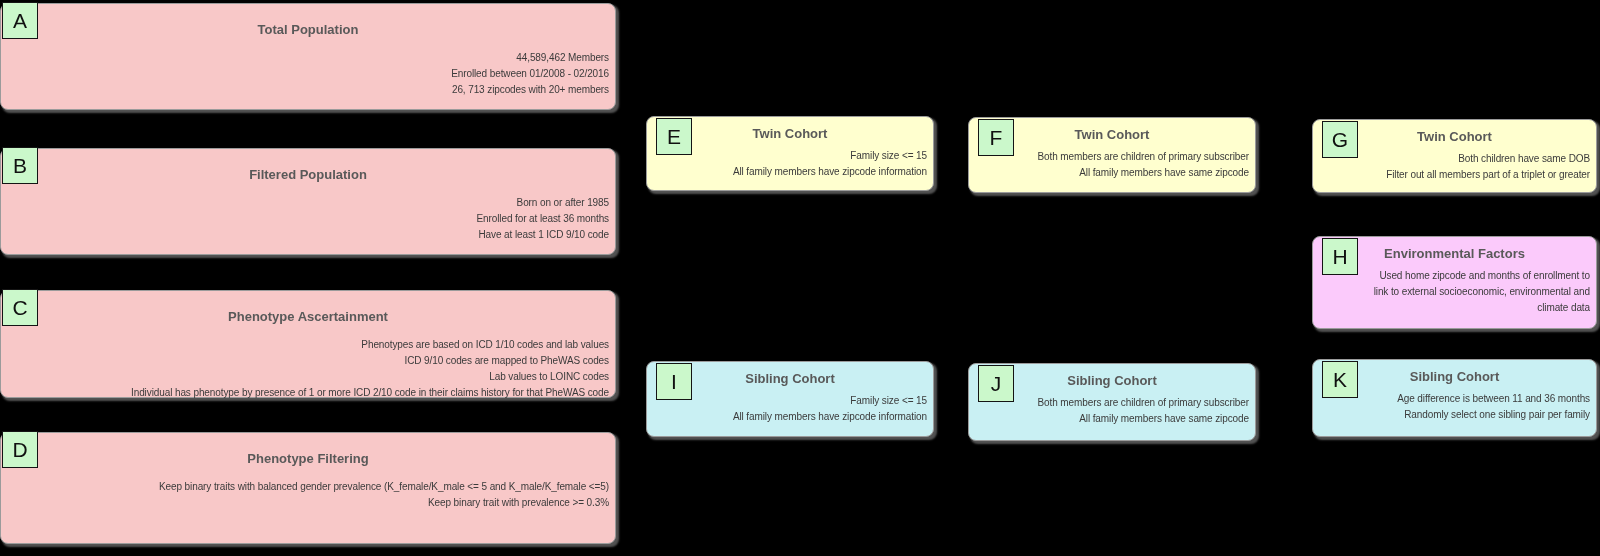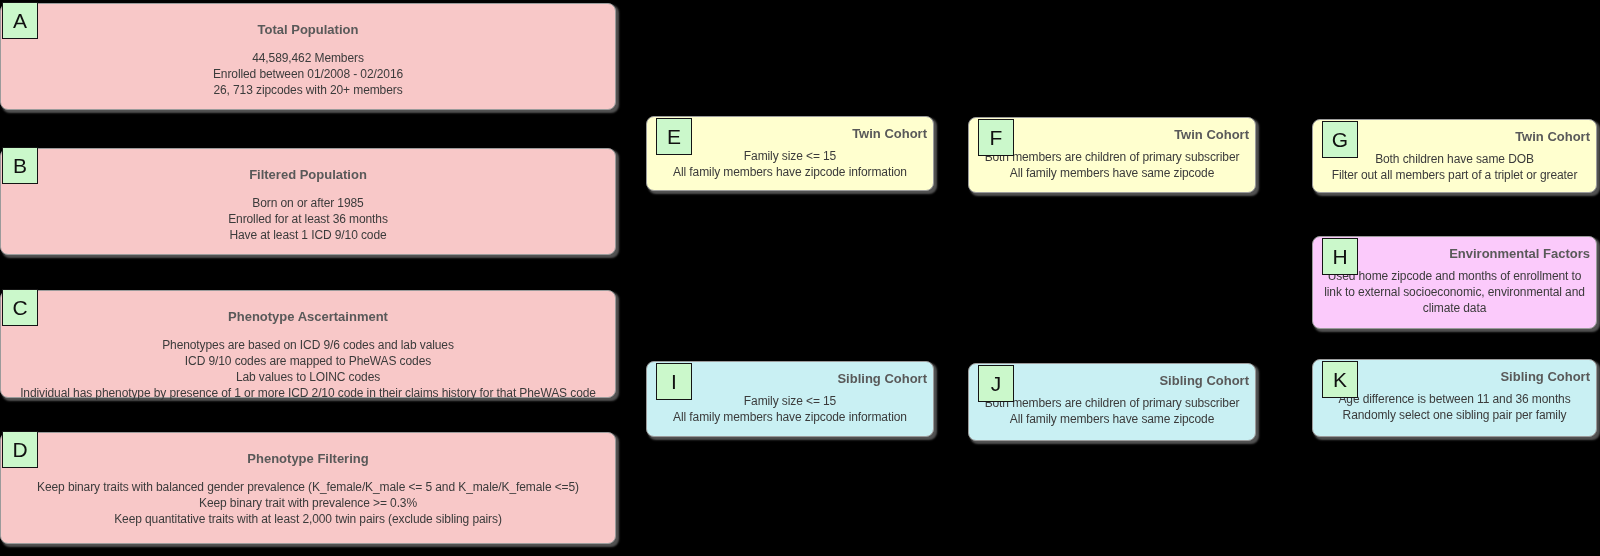--- a/index.html
+++ b/index.html
@@ -20,22 +20,22 @@
   .label{
     position:absolute;width:36px;height:37px;box-sizing:border-box;
     background:#CBF8CB;border:1.6px solid #141414;
     display:flex;align-items:center;justify-content:center;
     font-size:21px;color:#111;z-index:2;
   }
   .left-col .label{left:1px;top:-2px;}
   .float-box .label{left:9px;top:1px;}
   .title{font-weight:bold;font-size:13px;color:#595959;margin-top:9px;}
   .left-col .title{margin-top:18px;margin-bottom:13px;}
-  .float-box .title{margin-bottom:7px;text-align:right;}
-  .line{font-size:12px;color:#3b3b3b;line-height:16px;letter-spacing:-0.1px;}
+  .float-box .title{margin-bottom:7px;}
+  .line{font-size:10px;color:#3b3b3b;line-height:16px;letter-spacing:-0.1px;text-align:right;}
 </style>
 </head>
 <body>
 
 <div class="canvas">
 
   <div class="box pink left-col" style="left:0;top:3px;width:616px;height:107px">
     <div class="label">A</div>
     <div class="title">Total Population</div>
     <div class="line">44,589,462 Members</div>
@@ -47,32 +47,31 @@
     <div class="label">B</div>
     <div class="title">Filtered Population</div>
     <div class="line">Born on or after 1985</div>
     <div class="line">Enrolled for at least 36 months</div>
     <div class="line">Have at least 1 ICD 9/10 code</div>
   </div>
 
   <div class="box pink left-col" style="left:0;top:290px;width:616px;height:108px">
     <div class="label">C</div>
     <div class="title">Phenotype Ascertainment</div>
-    <div class="line">Phenotypes are based on ICD 9/6 codes and lab values</div>
+    <div class="line">Phenotypes are based on ICD 1/10 codes and lab values</div>
     <div class="line">ICD 9/10 codes are mapped to PheWAS codes</div>
     <div class="line">Lab values to LOINC codes</div>
     <div class="line">Individual has phenotype by presence of 1 or more ICD 2/10 code in their claims history for that PheWAS code</div>
   </div>
 
   <div class="box pink left-col" style="left:0;top:432px;width:616px;height:112px">
     <div class="label">D</div>
     <div class="title">Phenotype Filtering</div>
     <div class="line">Keep binary traits with balanced gender prevalence (K_female/K_male &lt;= 5 and K_male/K_female &lt;=5)</div>
     <div class="line">Keep binary trait with prevalence &gt;= 0.3%</div>
-    <div class="line">Keep quantitative traits with at least 2,000 twin pairs (exclude sibling pairs)</div>
   </div>
 
   <div class="box yellow float-box" style="left:646px;top:116px;width:288px;height:75px">
     <div class="label">E</div>
     <div class="title">Twin Cohort</div>
     <div class="line">Family size &lt;= 15</div>
     <div class="line">All family members have zipcode information</div>
   </div>
 
   <div class="box yellow float-box" style="left:968px;top:117px;width:288px;height:76px">

